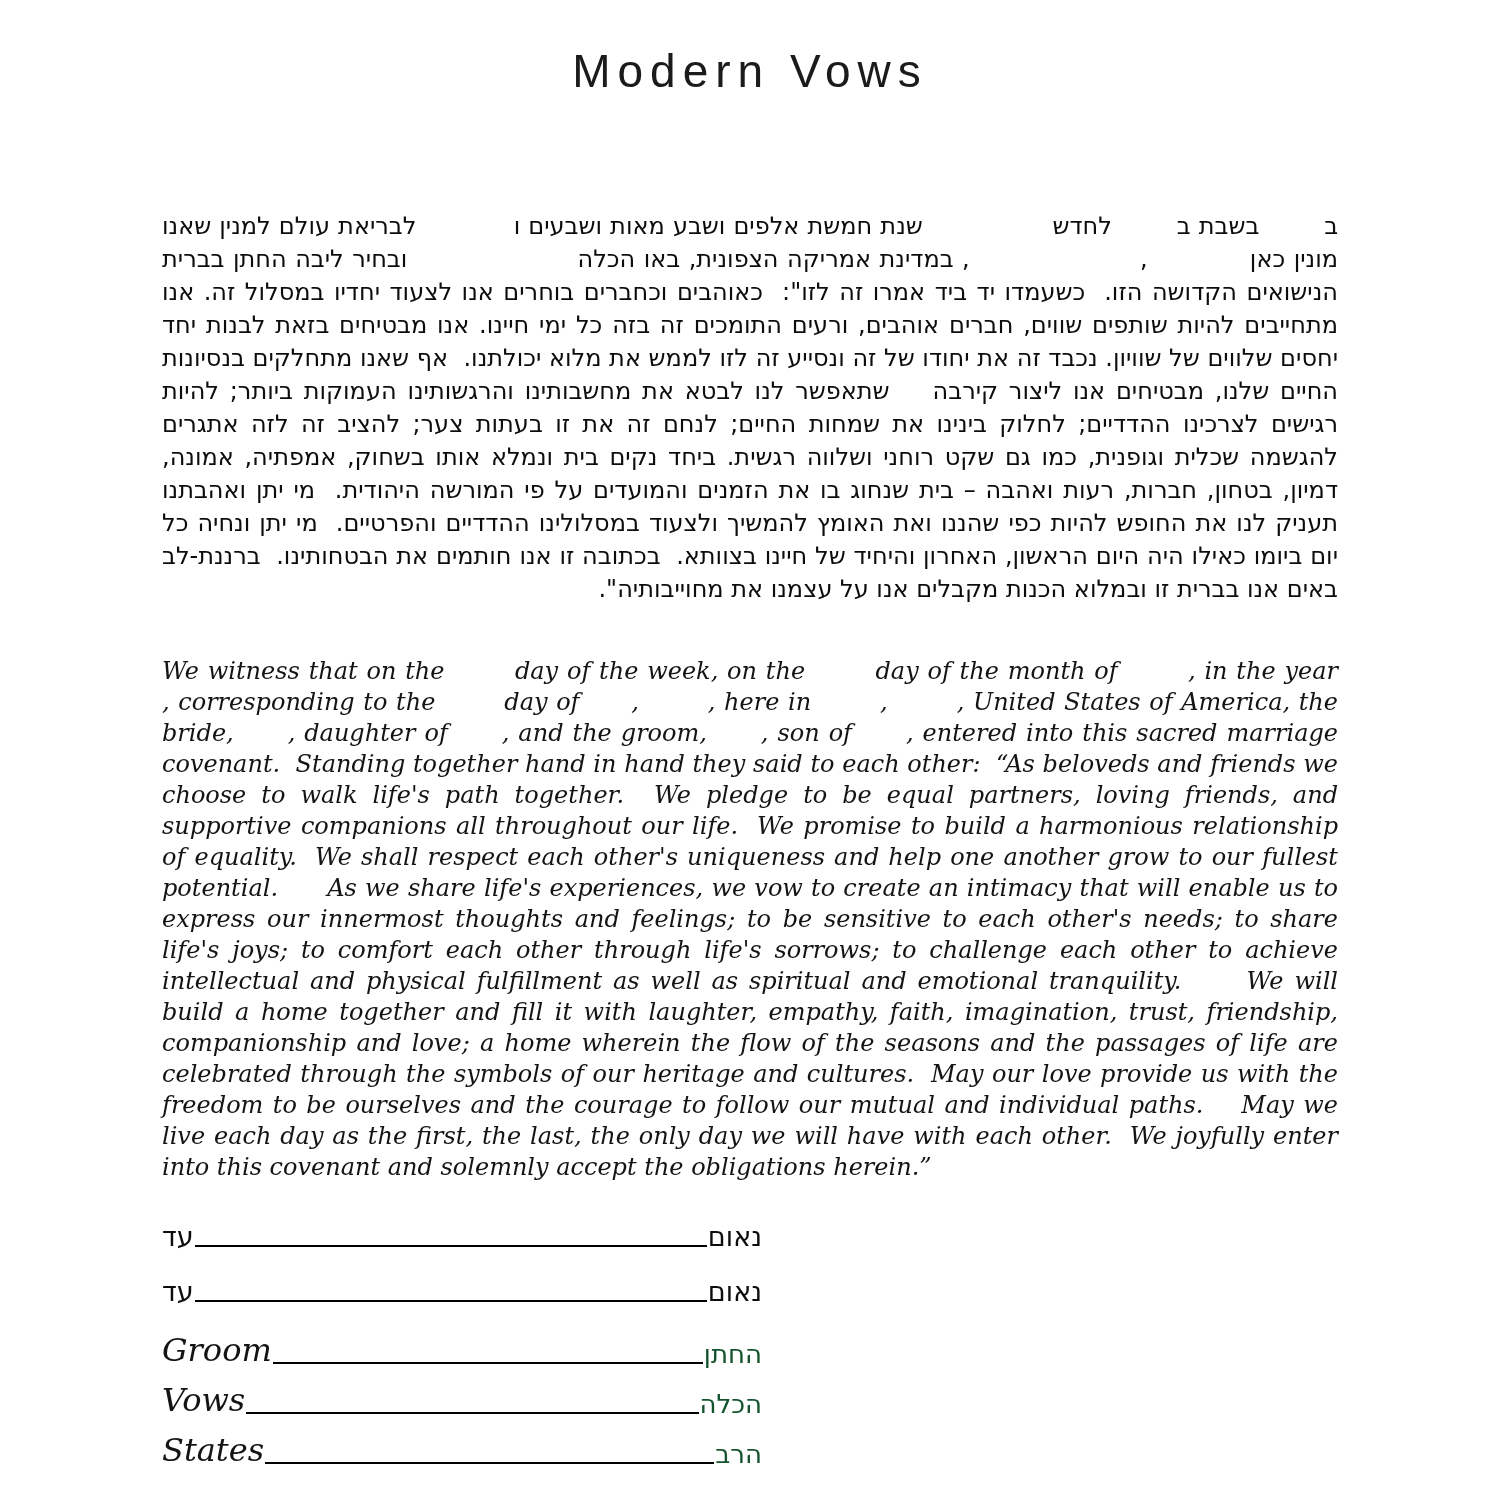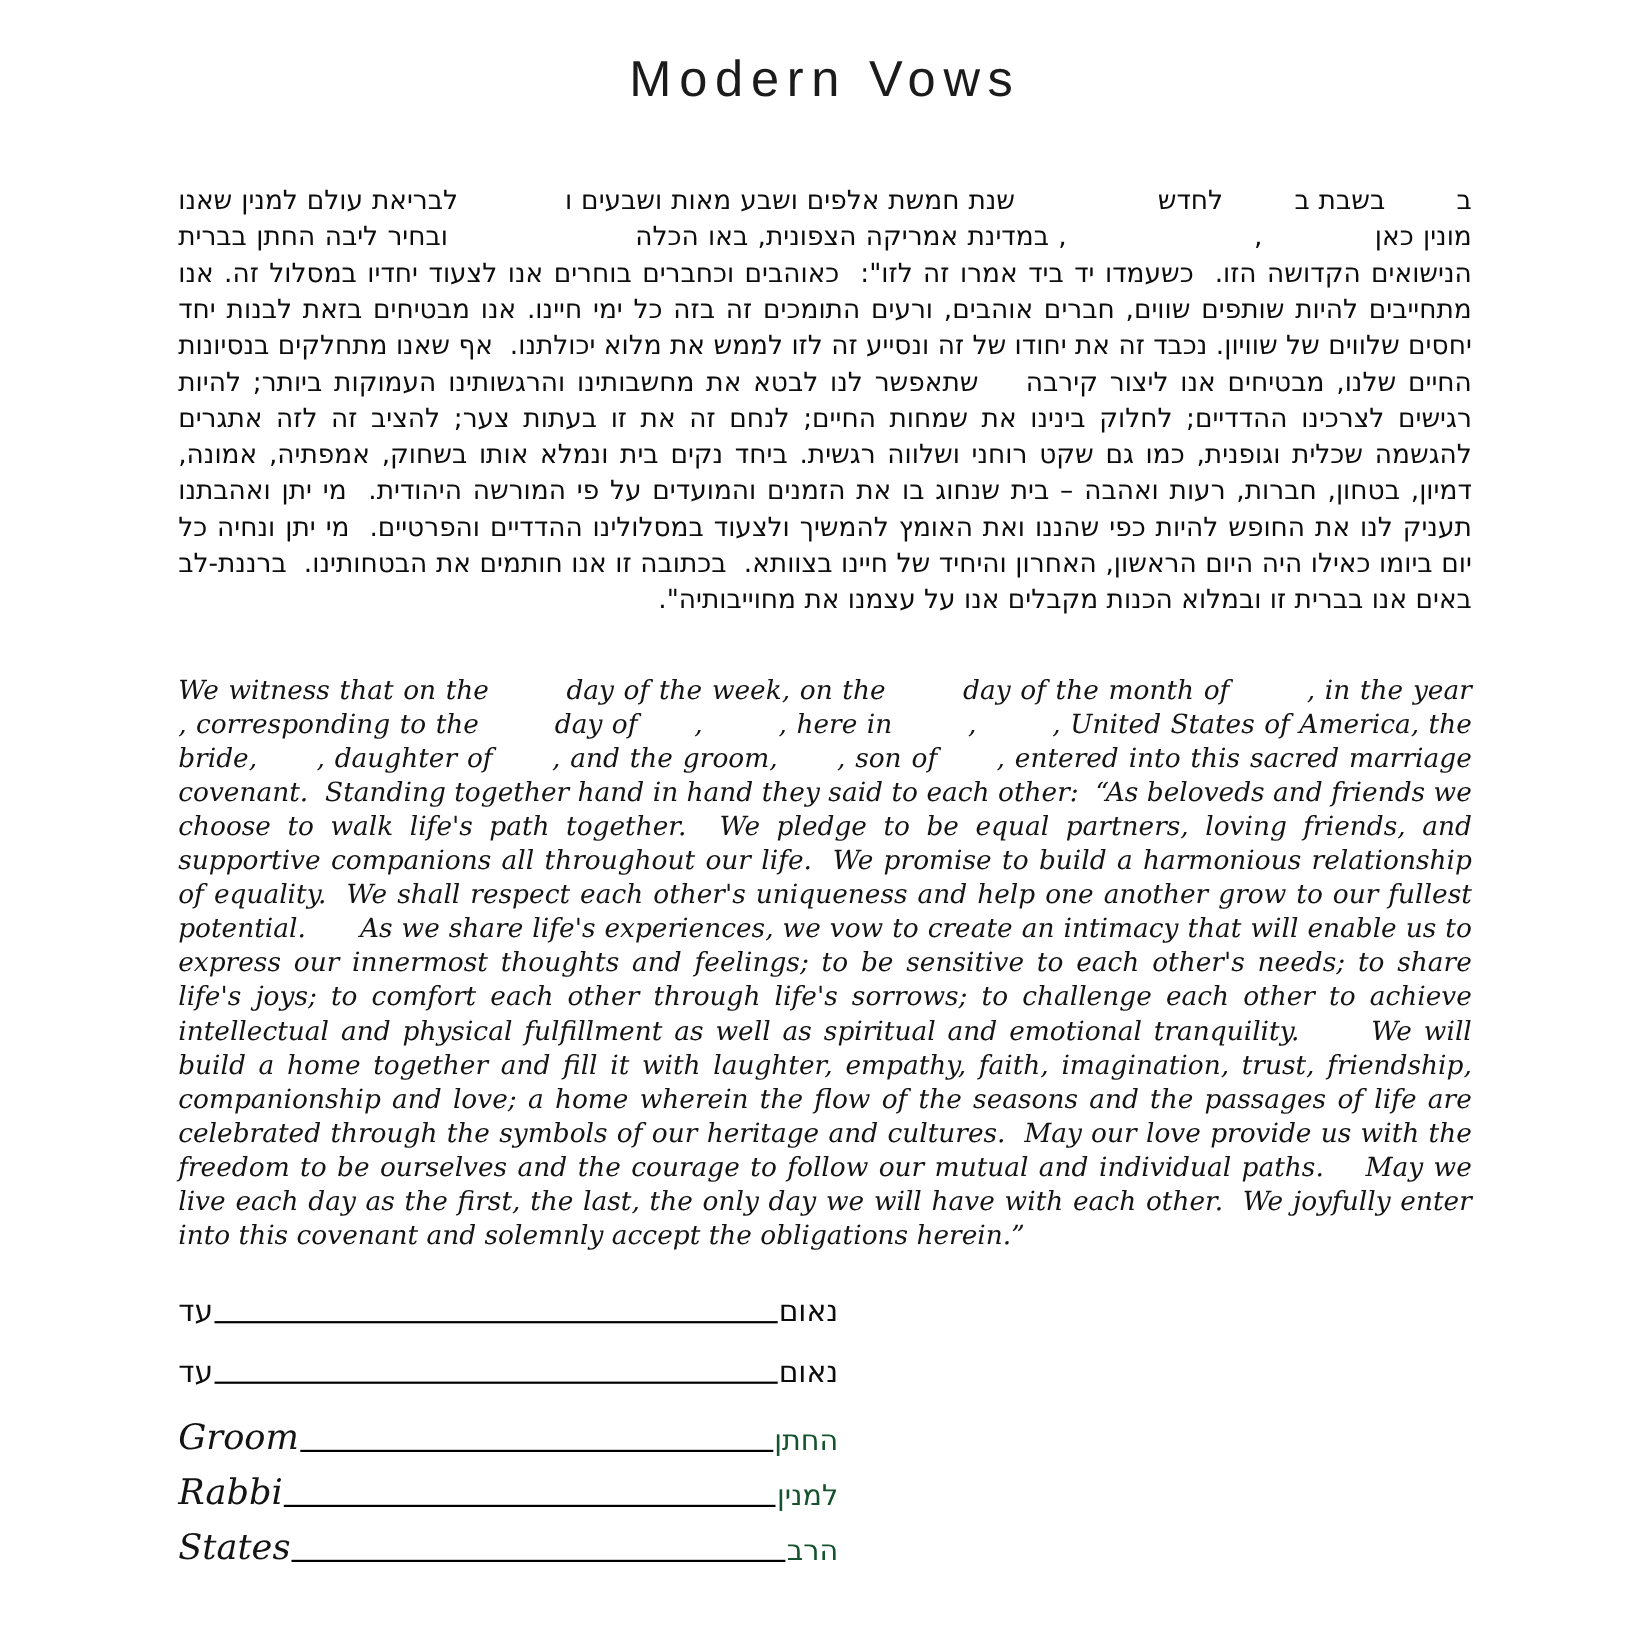--- a/index.html
+++ b/index.html
@@ -30,21 +30,21 @@
     color: #1b1b1b;
   }
   .hebrew-text {
     direction: rtl;
     unicode-bidi: plaintext;
     text-align: justify;
     font-family: "DejaVu Sans", sans-serif;
     font-size: 24px;
     line-height: 33px;
     white-space: pre-wrap;
-    margin: 68px 0 0 0;
+    margin: 112px 0 0 0;
     color: #0d0d0d;
   }
   .english-text {
     text-align: justify;
     font-family: "DejaVu Serif", serif;
     font-style: italic;
     font-size: 24px;
     line-height: 31px;
     white-space: pre-wrap;
     margin: 50px 0 0 0;
@@ -110,23 +110,23 @@
       <span>נאום</span>
     </div>
 
     <div class="sig-row party-row">
       <span class="eng-label">Groom</span>
       <span class="sig-line"></span>
       <span class="heb-label">החתן</span>
     </div>
 
     <div class="sig-row party-row">
-      <span class="eng-label">Rabbi</span>
+      <span class="eng-label">Vows</span>
       <span class="sig-line"></span>
-      <span class="heb-label">למנין</span>
+      <span class="heb-label">הכלה</span>
     </div>
 
     <div class="sig-row party-row">
       <span class="eng-label">States</span>
       <span class="sig-line"></span>
       <span class="heb-label">הרב</span>
     </div>
 
   </div>
 </div>

